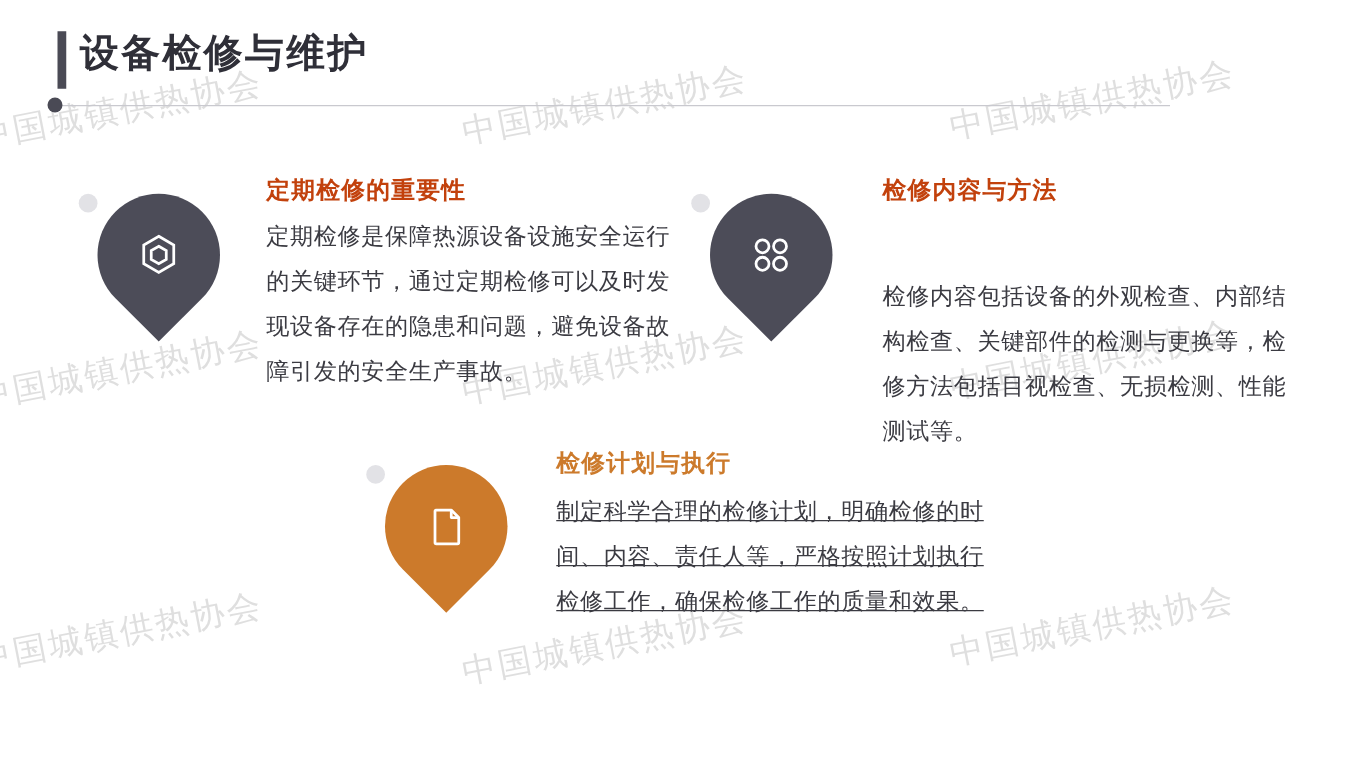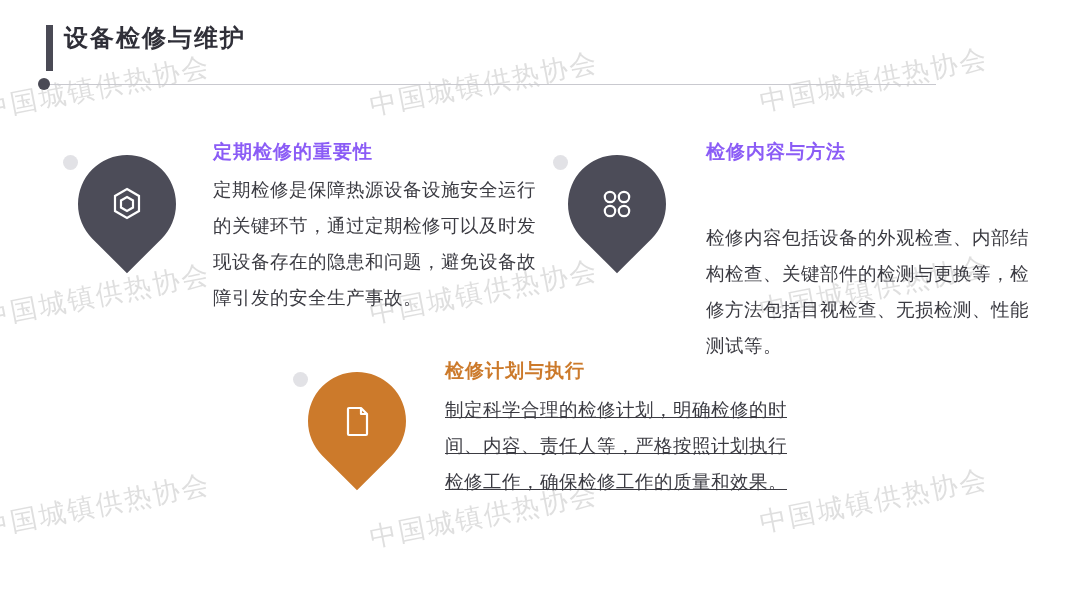--- a/index.html
+++ b/index.html
@@ -49,21 +49,21 @@
     top: 3px;
     width: 7px;
     height: 46px;
     background: #4a4a55;
   }
   .title-text {
     position: absolute;
     left: 18px;
     top: 0;
     font-family: "Liberation Sans", "DejaVu Sans", sans-serif;
-    font-size: 24px;
+    font-size: 31px;
     font-weight: bold;
     color: #2f2f38;
     letter-spacing: 2px;
     white-space: nowrap;
   }
   .title-rule {
     position: absolute;
     left: 0px;
     top: 62px;
     width: 890px;
@@ -120,21 +120,21 @@
   .body-text {
     position: absolute;
     font-family: "Liberation Serif", "DejaVu Serif", serif;
     font-size: 18.5px;
     line-height: 1.95;
     color: #3b3b42;
     letter-spacing: 0.5px;
   }
   .dark { background: #4c4c58; }
   .orange { background: #cc7a2b; }
-  .head-dark { color: #8b5cf6; }
+  .head-dark { color: #c2410c; }
   .head-orange { color: #cc7a2b; }
 </style>
 </head>
 <body>
 
 <div id="slide">
 
   <div class="wm-layer">
     <div class="wm" style="left:-18px; top:92px;">中国城镇供热协会</div>
     <div class="wm" style="left:370px; top:88px;">中国城镇供热协会</div>

